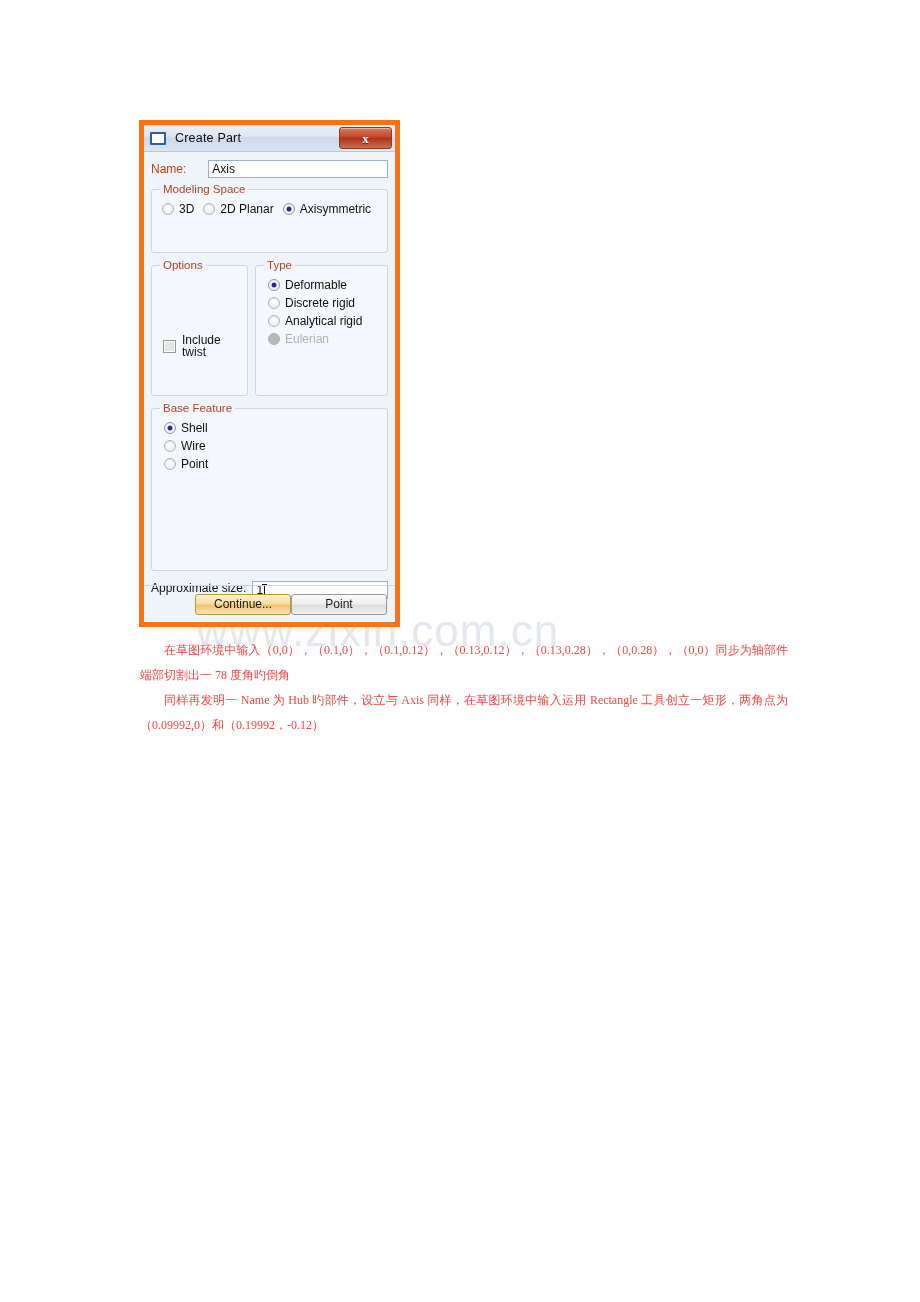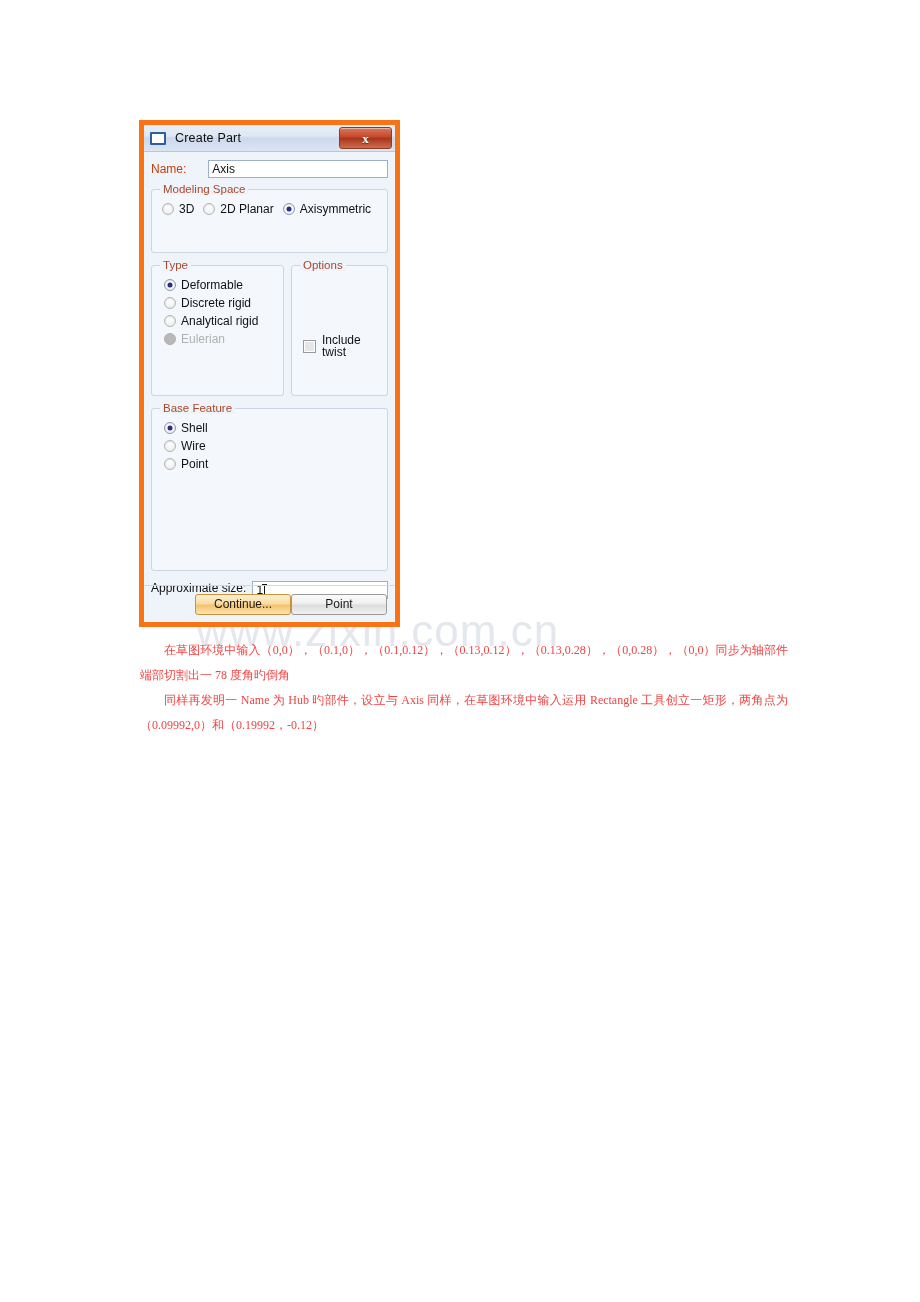--- a/index.html
+++ b/index.html
@@ -370,20 +370,28 @@
           <span class="radio-label">2D Planar</span>
         </div>
         <div class="radio checked">
           <span class="dot"></span>
           <span class="radio-label">Axisymmetric</span>
         </div>
       </div>
     </div>
 
     <div class="mid-row">
+
+      <div class="group" id="grp-options">
+        <div class="legend">Options</div>
+        <div class="checkbox-row">
+          <span class="cbox"></span>
+          <span class="radio-label">Include twist</span>
+        </div>
+      </div>
 
       <div class="group" id="grp-type">
         <div class="legend">Type</div>
         <div class="radio-stack">
           <div class="radio checked">
             <span class="dot"></span>
             <span class="radio-label">Deformable</span>
           </div>
           <div class="radio">
             <span class="dot"></span>
@@ -393,28 +401,20 @@
             <span class="dot"></span>
             <span class="radio-label">Analytical rigid</span>
           </div>
           <div class="radio disabled">
             <span class="dot"></span>
             <span class="radio-label">Eulerian</span>
           </div>
         </div>
       </div>
 
-      <div class="group" id="grp-options">
-        <div class="legend">Options</div>
-        <div class="checkbox-row">
-          <span class="cbox"></span>
-          <span class="radio-label">Include twist</span>
-        </div>
-      </div>
-
     </div>
 
     <div class="group" id="grp-base">
       <div class="legend">Base Feature</div>
       <div class="radio-stack">
         <div class="radio checked">
           <span class="dot"></span>
           <span class="radio-label">Shell</span>
         </div>
         <div class="radio">

